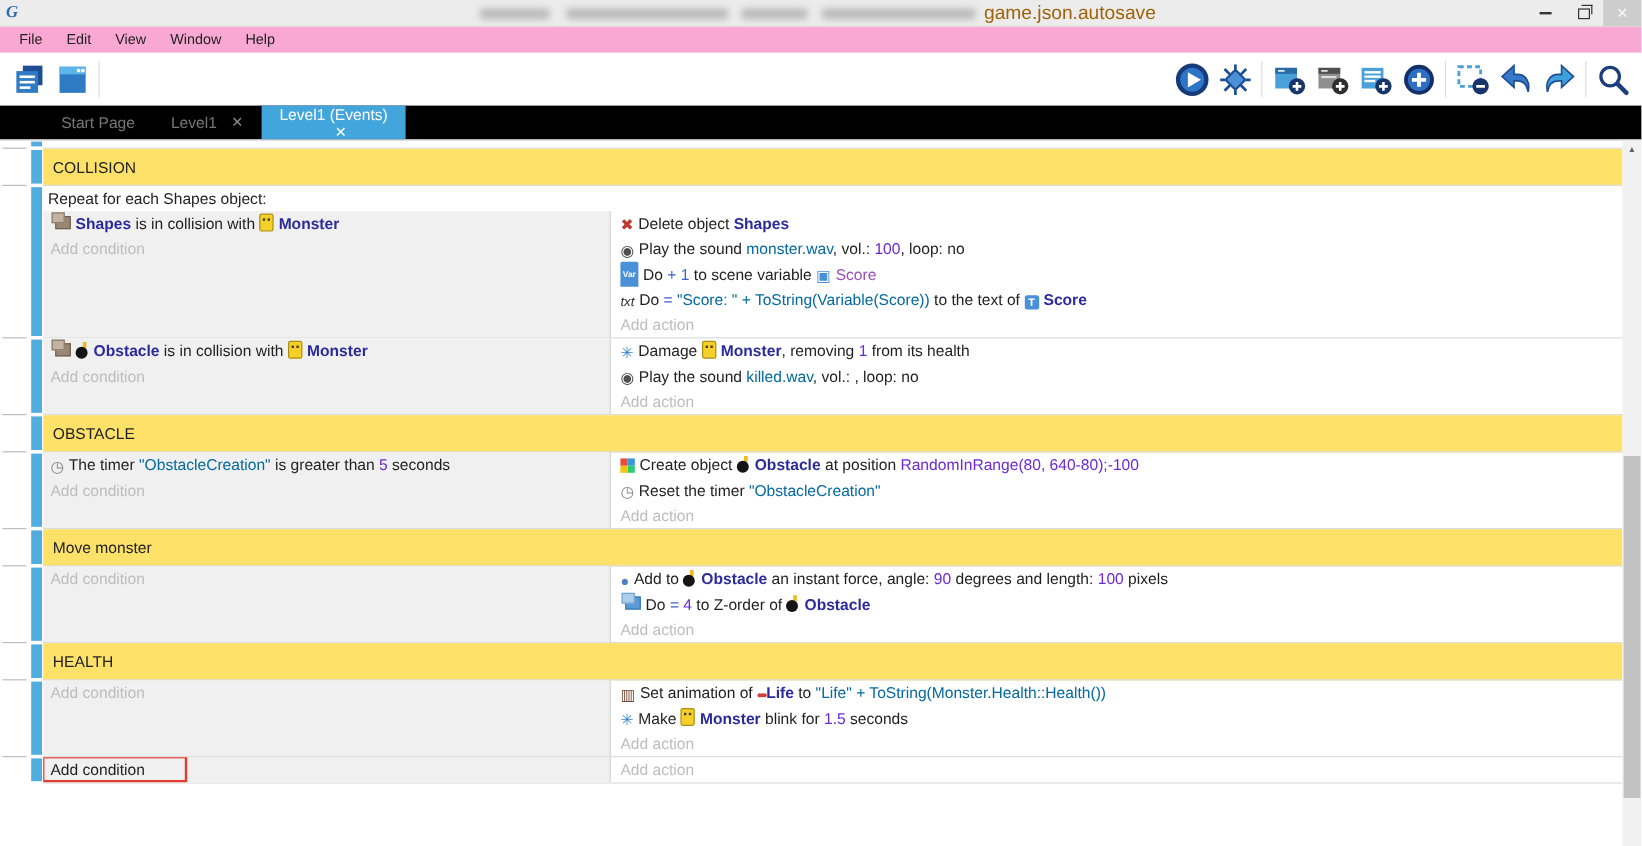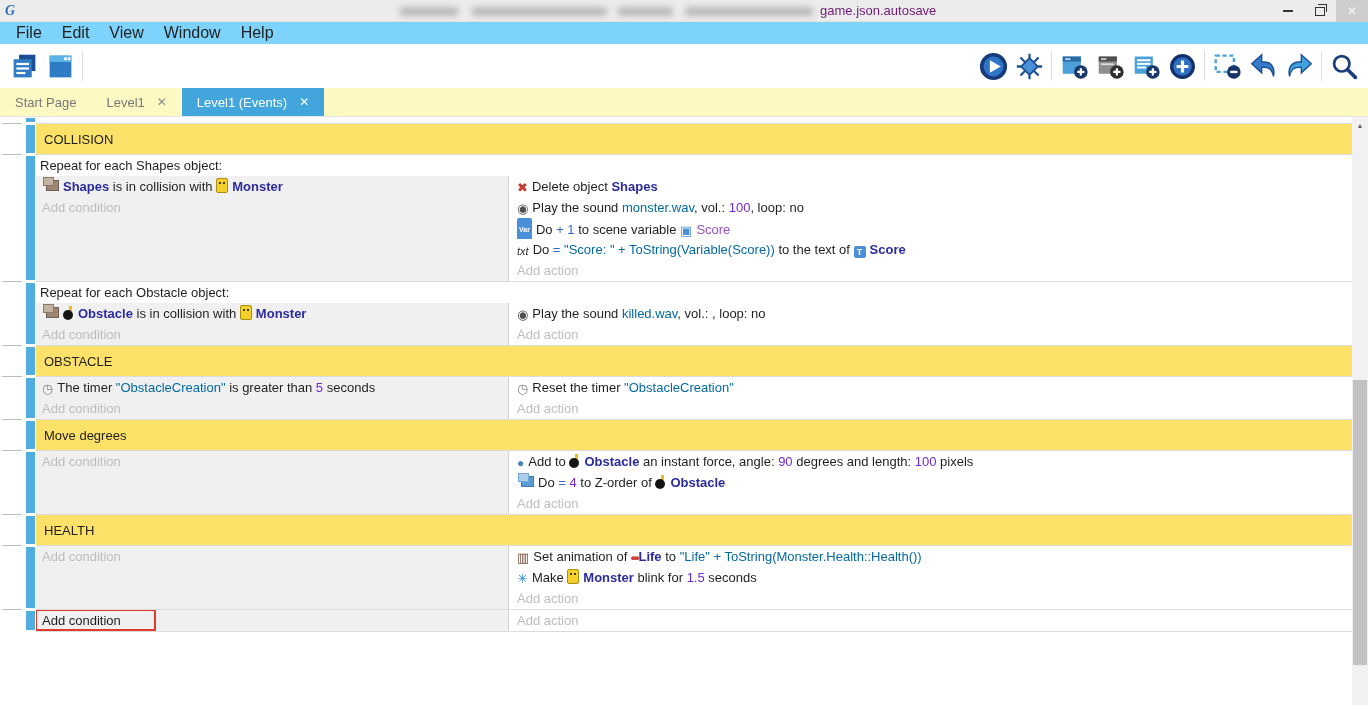--- a/index.html
+++ b/index.html
@@ -3,45 +3,45 @@
 <meta charset="utf-8">
 <style>
   html,body{margin:0;padding:0;}
   body{width:1368px;height:705px;overflow:hidden;font-family:"Liberation Sans","DejaVu Sans",sans-serif;background:#fff;}
   .app{width:1368px;height:705px;position:relative;background:#fff;}
 
   
   .titlebar{height:22px;background:#ececec;position:relative;display:flex;align-items:center;border-bottom:1px solid #e2e2e2;box-sizing:border-box;}
   .logo{margin-left:5px;font-family:"Liberation Serif","DejaVu Serif",serif;font-style:italic;font-weight:bold;color:#2d6fb5;font-size:14px;line-height:20px;}
   .blurblob{position:absolute;top:7px;height:9px;background:#a8a8a8;border-radius:2px;filter:blur(3px);opacity:.75;}
-  .t-title{position:absolute;left:820px;top:3px;font-size:13px;color:#701a75;}
+  .t-title{position:absolute;left:820px;top:3px;font-size:16px;color:#a16207;}
   .winbtns{position:absolute;right:0;top:0;height:22px;display:flex;}
   .winbtn{width:32px;height:22px;display:flex;align-items:center;justify-content:center;color:#333;font-size:11px;}
   .winbtn.min i{display:block;width:10px;height:2px;background:#333;}
   .winbtn.restore i{display:block;position:relative;width:8px;height:7px;border:1px solid #333;background:#ececec;}
   .winbtn.restore i::before{content:'';position:absolute;left:2px;top:-4px;width:8px;height:7px;border:1px solid #333;border-bottom:none;border-left:none;}
   .winbtn.close{background:#cdcdcd;color:#f8f8f8;font-size:12px;font-weight:bold;}
 
   
-  .menubar{height:22px;background:#7dd3fc;display:flex;align-items:center;padding-left:6px;font-size:16px;color:#222;}
+  .menubar{height:22px;background:#f9a8d4;display:flex;align-items:center;padding-left:6px;font-size:12px;color:#222;}
   .menu-item{padding:0 10px;line-height:22px;cursor:default;}
 
   
   .toolbar{height:44px;background:#fff;display:flex;align-items:center;padding:0 6px;}
   .tb-group{display:flex;align-items:center;}
   .tb-btn{width:36px;height:36px;display:flex;align-items:center;justify-content:center;}
   .tb-btn svg{width:29px;height:29px;}
   .tb-sep{width:1px;height:30px;background:#ddd;margin:0 4px;}
   .tb-spacer{flex:1;}
 
   
-  .tabbar{height:29px;background:#fef9c3;display:flex;font-size:13px;border-bottom:1px solid #e4e4e4;box-sizing:border-box;}
+  .tabbar{height:29px;background:#000000;display:flex;font-size:13px;border-bottom:1px solid #e4e4e4;box-sizing:border-box;padding-left:36px;}
   .tab{display:flex;align-items:center;padding:0 15px;color:#777;white-space:nowrap;}
   .tab .x{margin-left:12px;color:#8a8a8a;font-size:12px;}
-  .tab.active{background:#42a6dc;color:#fff;}
+  .tab.active{background:#42a6dc;color:#fff;flex-direction:column;}
   .tab.active .x{color:#fff;}
 
   
   .sheet{position:relative;height:664px;background:#fff;padding-left:36px;padding-right:16px;box-sizing:border-box;overflow:hidden;}
   .row{position:relative;border-bottom:1px solid #dcdcdc;}
   .row::before{content:'';position:absolute;left:-10px;top:1px;bottom:1px;width:9px;background:#4fade0;}
   .row::after{content:'';position:absolute;left:-34px;top:-1px;width:20px;height:1px;background:#bdbdbd;}
   .row.spacer{height:6px;}
   .row.group{height:30px;background:#fde169;display:flex;align-items:center;padding-left:8px;font-size:13px;color:#222;}
   .evt-header{height:21px;line-height:21px;font-size:13px;color:#1f1f1f;padding-left:4px;white-space:nowrap;}
@@ -255,49 +255,50 @@
             <div class="acts">
               <div class="line"><span class="ic ic-delete-icon">✖</span><span class="s-p">Delete object </span><span class="s-obj">Shapes</span></div>
               <div class="line"><span class="ic ic-sound-icon">◉</span><span class="s-p">Play the sound </span><span class="s-str">monster.wav</span><span class="s-p">, vol.: </span><span class="s-num">100</span><span class="s-p">, loop: no</span></div>
               <div class="line"><span class="ic ic-variable-icon">Var</span><span class="s-p">Do </span><span class="s-op">+ 1</span><span class="s-p"> to scene variable </span><span class="ic ic-scene-variable-icon">▣</span><span class="s-var">Score</span></div>
               <div class="line"><span class="ic ic-text-tool-icon">txt</span><span class="s-p">Do </span><span class="s-op">= </span><span class="s-str">"Score: " + ToString(Variable(Score))</span><span class="s-p"> to the text of </span><span class="ic ic-text-object-icon">T</span><span class="s-obj">Score</span></div>
               <div class="line"><span class="s-ghost">Add action</span></div>
             </div>
           </div>
         </div>
         <div class="row event">
-          <div class="evt-header">Repeat for each Obstacle object:</div>
           <div class="evt-body">
             <div class="conds">
               <div class="line"><span class="ic ic-collision-icon"></span><span class="ic ic-obstacle-icon"></span><span class="s-obj">Obstacle</span><span class="s-p"> is in collision with </span><span class="ic ic-monster-icon"></span><span class="s-obj">Monster</span></div>
               <div class="line"><span class="s-ghost">Add condition</span></div>
             </div>
             <div class="acts">
+              <div class="line"><span class="ic ic-health-icon">✳</span><span class="s-p">Damage </span><span class="ic ic-monster-icon"></span><span class="s-obj">Monster</span><span class="s-p">, removing </span><span class="s-num">1</span><span class="s-p"> from its health</span></div>
               <div class="line"><span class="ic ic-sound-icon">◉</span><span class="s-p">Play the sound </span><span class="s-str">killed.wav</span><span class="s-p">, vol.: , loop: no</span></div>
               <div class="line"><span class="s-ghost">Add action</span></div>
             </div>
           </div>
         </div>
         <div class="row group">
           <span>OBSTACLE</span>
         </div>
         <div class="row event">
           <div class="evt-body">
             <div class="conds">
               <div class="line"><span class="ic ic-timer-icon">◷</span><span class="s-p">The timer </span><span class="s-str">"ObstacleCreation"</span><span class="s-p"> is greater than </span><span class="s-num">5</span><span class="s-p"> seconds</span></div>
               <div class="line"><span class="s-ghost">Add condition</span></div>
             </div>
             <div class="acts">
+              <div class="line"><span class="ic ic-create-icon"></span><span class="s-p">Create object </span><span class="ic ic-obstacle-icon"></span><span class="s-obj">Obstacle</span><span class="s-p"> at position </span><span class="s-num">RandomInRange(80, 640-80);-100</span></div>
               <div class="line"><span class="ic ic-timer-icon">◷</span><span class="s-p">Reset the timer </span><span class="s-str">"ObstacleCreation"</span></div>
               <div class="line"><span class="s-ghost">Add action</span></div>
             </div>
           </div>
         </div>
         <div class="row group">
-          <span>Move degrees</span>
+          <span>Move monster</span>
         </div>
         <div class="row event">
           <div class="evt-body">
             <div class="conds">
               <div class="line"><span class="s-ghost">Add condition</span></div>
             </div>
             <div class="acts">
               <div class="line"><span class="ic ic-force-icon">●</span><span class="s-p">Add to </span><span class="ic ic-obstacle-icon"></span><span class="s-obj">Obstacle</span><span class="s-p"> an instant force, angle: </span><span class="s-num">90</span><span class="s-p"> degrees and length: </span><span class="s-num">100</span><span class="s-p"> pixels</span></div>
               <div class="line"><span class="ic ic-zorder-icon"></span><span class="s-p">Do </span><span class="s-op">= </span><span class="s-num">4</span><span class="s-p"> to Z-order of </span><span class="ic ic-obstacle-icon"></span><span class="s-obj">Obstacle</span></div>
               <div class="line"><span class="s-ghost">Add action</span></div>

